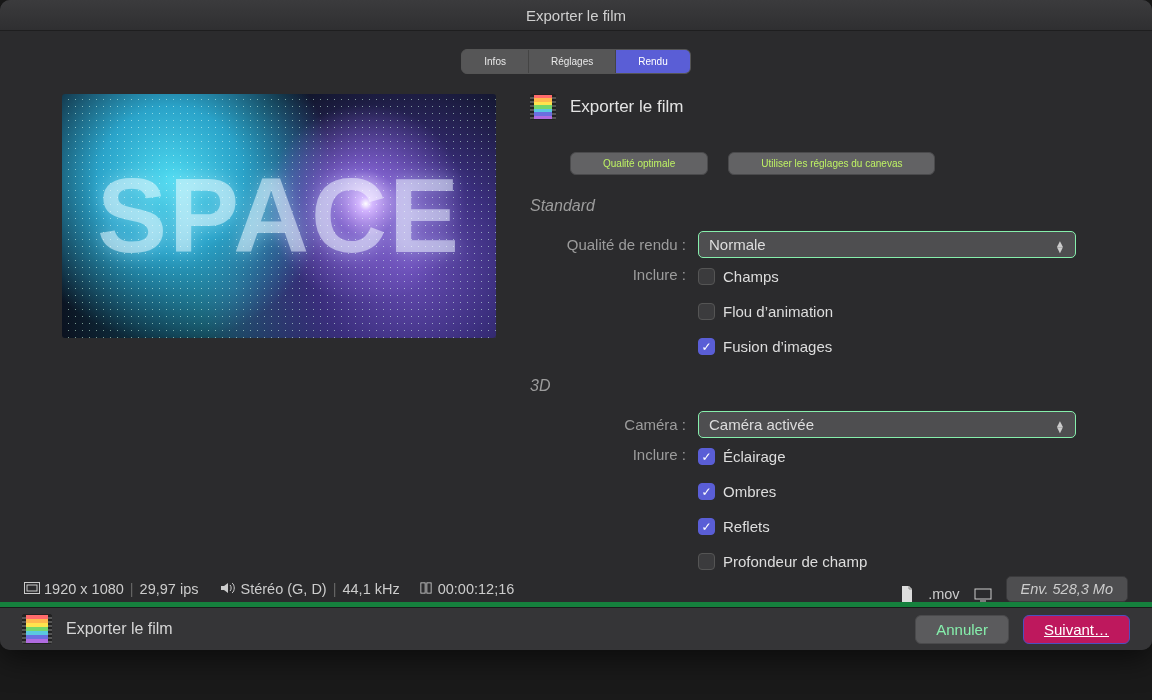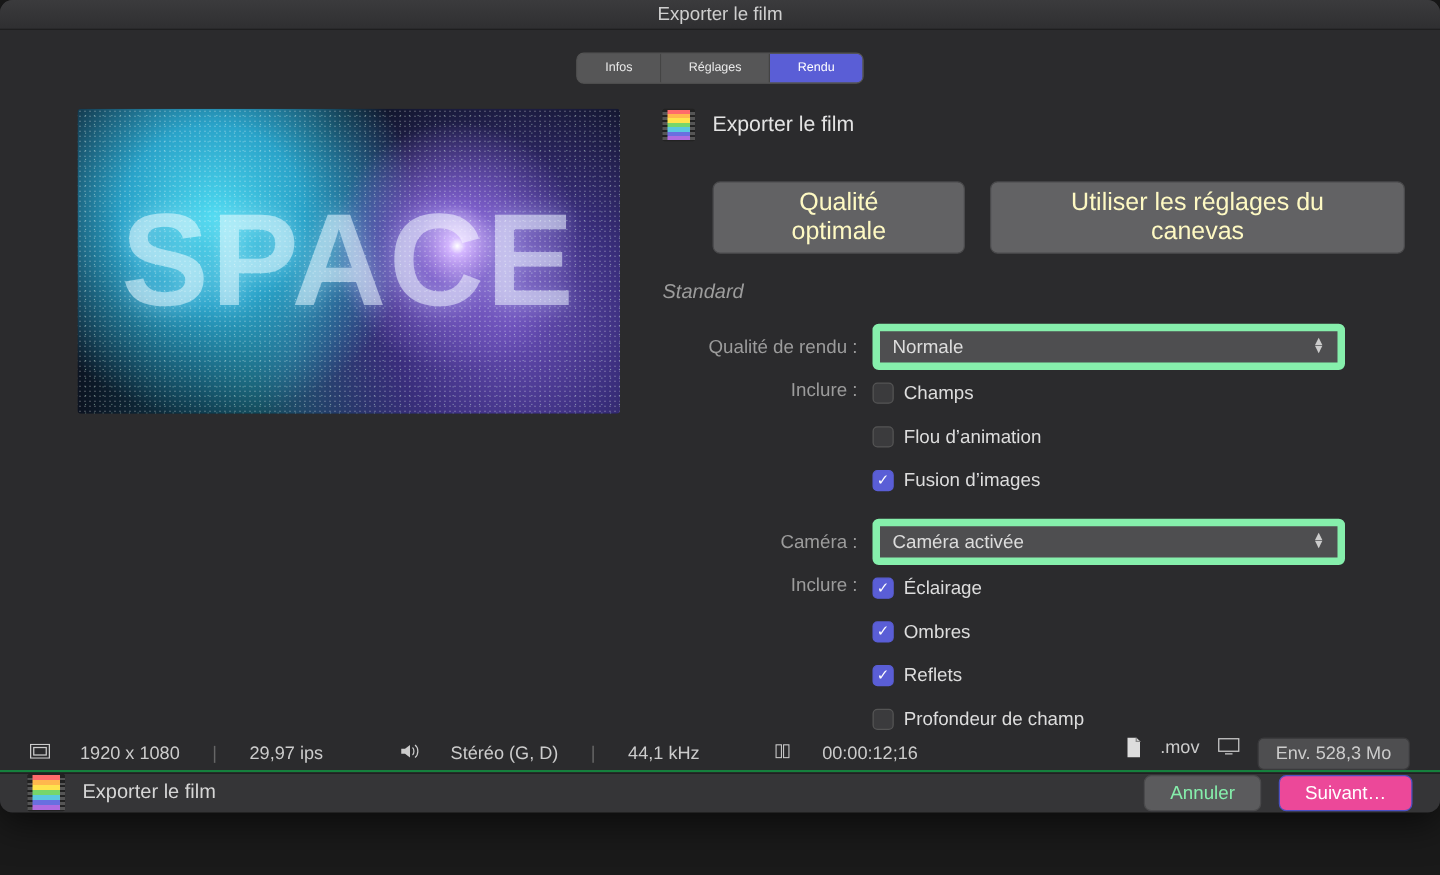--- a/index.html
+++ b/index.html
@@ -17,43 +17,43 @@
   .preview-text { position:absolute; inset:0; display:flex; align-items:center; justify-content:center; }
   .preview-text span { font-size:105px; font-weight:800; letter-spacing:2px; font-family:"Arial Black", Arial, sans-serif; color:rgba(220,235,255,0.55); text-shadow:0 0 18px rgba(170,200,255,0.45); mix-blend-mode:screen; }
   .settings { flex:1; padding-left:34px; }
   .heading-row { display:flex; align-items:center; gap:14px; margin-bottom:32px; }
   .film-icon { width:26px; height:26px; background:linear-gradient(#ff6b6b 0 14%, #ffb84d 14% 28%, #ffe34d 28% 43%, #76d66b 43% 58%, #5ac8e0 58% 72%, #6a6fe0 72% 86%, #b06be0 86% 100%); border:1px solid #222; position:relative; border-radius:2px; }
   .film-icon::before, .film-icon::after { content:""; position:absolute; top:0; bottom:0; width:4px; background:repeating-linear-gradient(#222 0 2px, #555 2px 4px); }
   .film-icon::before { left:-1px; }
   .film-icon::after { right:-1px; }
   .heading-row span.title { font-size:17px; color:#e3e3e3; }
   .btn-row { display:flex; gap:20px; margin-left:40px; margin-bottom:22px; }
-  .pill { background:#626264; border:1px solid #4a4a4c; color:#fef9c3; font-size:20px; padding:5px 32px; border-radius:6px; cursor:pointer; }
+  .pill { background:#626264; border:1px solid #4a4a4c; color:#bef264; font-size:10px; padding:5px 32px; border-radius:6px; cursor:pointer; }
   .section-label { font-size:16px; color:#9c9c9c; margin-bottom:16px;font-style:italic; }
   .row { display:flex; align-items:center; margin-bottom:6px; }
   .row-label { width:168px; text-align:right; padding-right:12px; font-size:15px; color:#9c9c9c; }
-  .select { flex:1; max-width:378px; background:#4e4e50; border:6px solid #86efac; border-radius:5px; padding:4px 10px; font-size:15px; color:#ddd; display:flex; align-items:center; justify-content:space-between; cursor:pointer; }
+  .select { flex:1; max-width:378px; background:#4e4e50; border:1px solid #86efac; border-radius:5px; padding:4px 10px; font-size:15px; color:#ddd; display:flex; align-items:flex-end; justify-content:space-between; cursor:pointer; }
   .select .arrows { font-size:10px; color:#ccc; display:flex; flex-direction:column; line-height:6px; }
   .checks { display:flex; flex-direction:column; gap:18px; padding-top:2px; }
   .check { display:flex; align-items:center; gap:8px; cursor:pointer; }
   .chkbox { width:17px; height:17px; border-radius:4px; border:1px solid #555; background:#3b3b3d; display:flex; align-items:center; justify-content:center; font-size:12px; color:#fff; }
   .chkbox.checked { background:#5a5ed6; border-color:#5a5ed6; }
   .chk-label { font-size:15px; color:#ddd; }
   .spacer-row { height:16px; }
-  .status { height:34px; display:flex; align-items:center; padding:0 24px 0 24px; font-size:14.5px; color:#ccc; gap:24px; border-bottom:2px solid #15803d; }
+  .status { height:34px; display:flex; align-items:center; padding:0 24px 0 24px; font-size:14.5px; color:#ccc; gap:4px; border-bottom:5px solid #15803d; }
   .status .sep { color:#666; margin:0 2px; }
-  .status .right-side { margin-left:auto; display:flex; align-items:flex-start; gap:14px; }
+  .status .right-side { margin-left:auto; display:flex; align-items:flex-end; gap:14px; }
   .status-icon { width:16px; height:12px; display:inline-block; }
-  .size-badge { background:#4e4e50; border:1px solid #3a3a3c; border-radius:5px; padding:4px 14px; }
+  .size-badge { background:#4e4e50; border:1px solid #3a3a3c; border-radius:5px; padding:4px 14px;font-style:italic; }
   .footer { height:52px; background:#353537; display:flex; align-items:center; padding:0 22px; border-top:1px solid #1a1a1b; }
   .footer .film-icon { width:30px; height:30px; margin-right:14px; }
   .footer-title { font-size:16px; color:#d6d6d6; }
   .footer-btns { margin-left:auto; display:flex; gap:14px; }
   .fbtn { padding:5px 20px; border-radius:6px; font-size:15px; border:1px solid #4a4a4c; background:#5b5b5d; color:#86efac; cursor:pointer; }
-  .fbtn.primary { background:#ec4899; border-color:#4c50c0; color:#fff; }
+  .fbtn.primary { background:#be185d; border-color:#4c50c0; color:#fff;text-decoration:underline; }
   svg { display:block; }
 </style>
 </head>
 <body>
 
 <div class="window">
 
   <div class="titlebar">
     <span>Exporter le film</span>
   </div>
@@ -112,20 +112,21 @@
           </div>
           <div class="check">
             <div class="chkbox checked">✓</div>
             <span class="chk-label">Fusion d’images</span>
           </div>
         </div>
       </div>
 
       <div class="spacer-row"></div>
 
+      <div class="section-label">3D</div>
 
       <div class="row">
         <div class="row-label">Caméra :</div>
         <div class="select">
           <span>Caméra activée</span>
           <span class="arrows">
               <span>▲</span>
               <span>▼</span>
             </span>
         </div>

